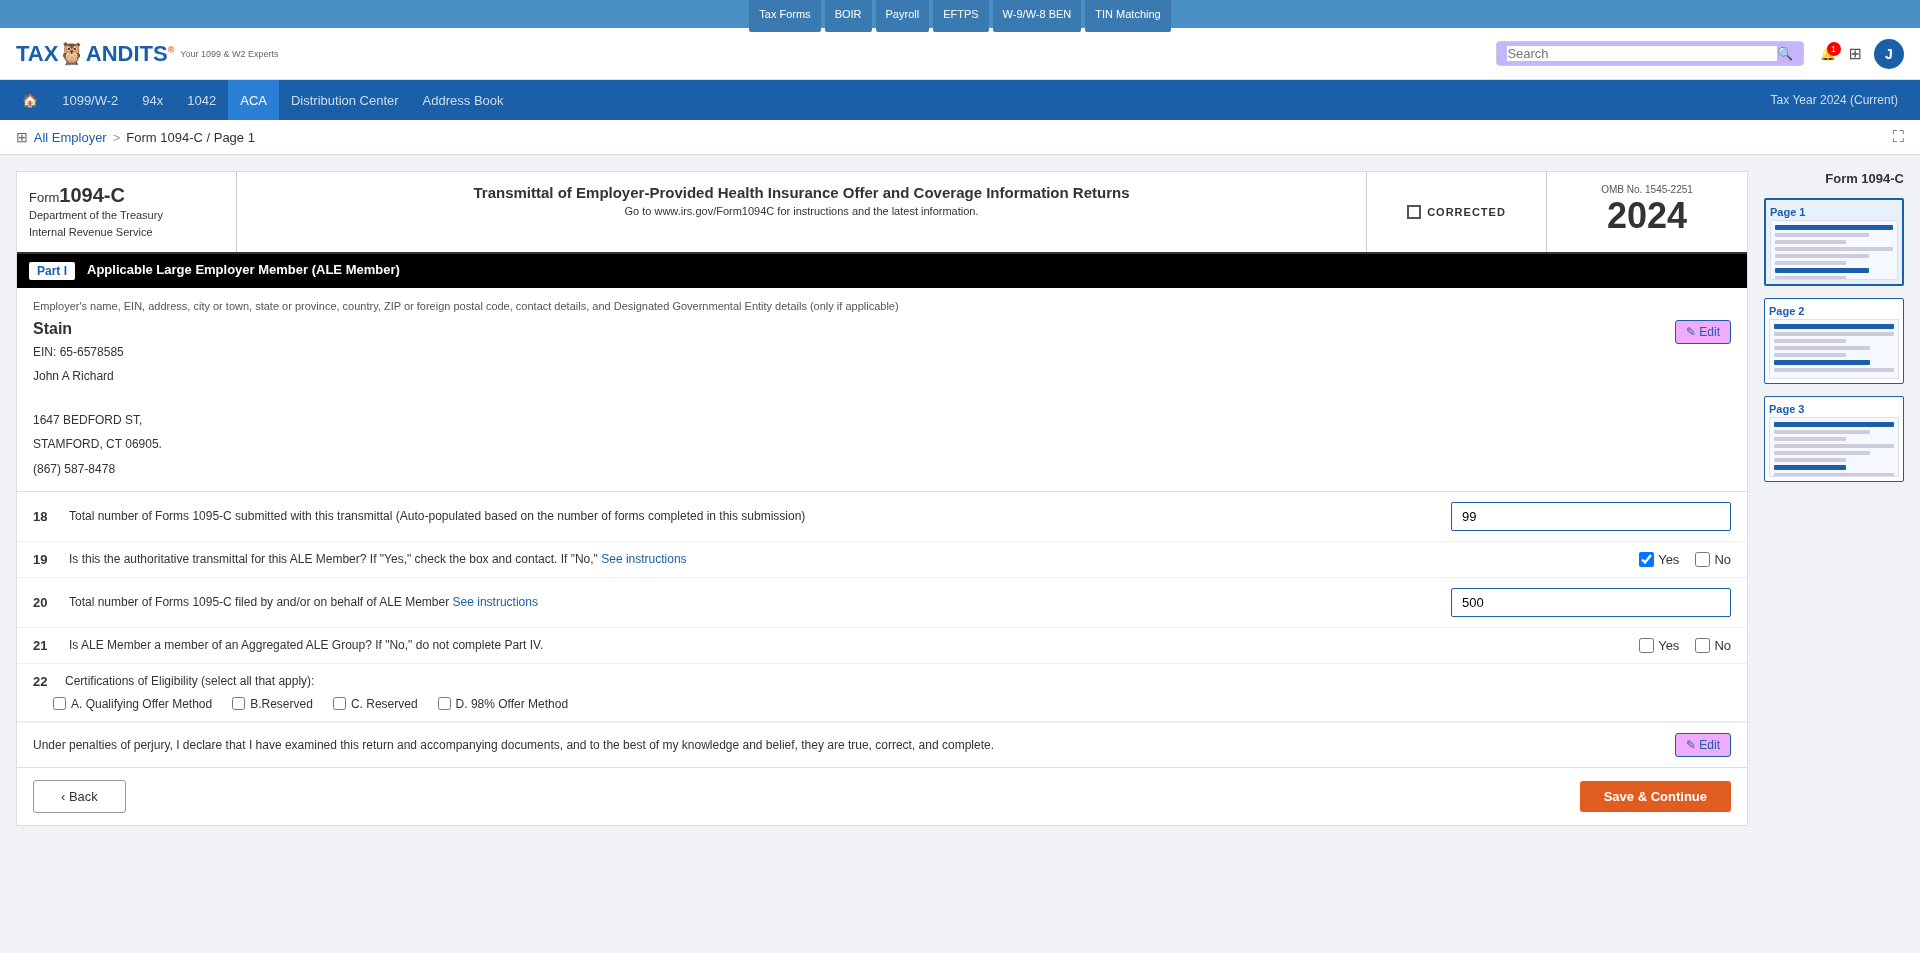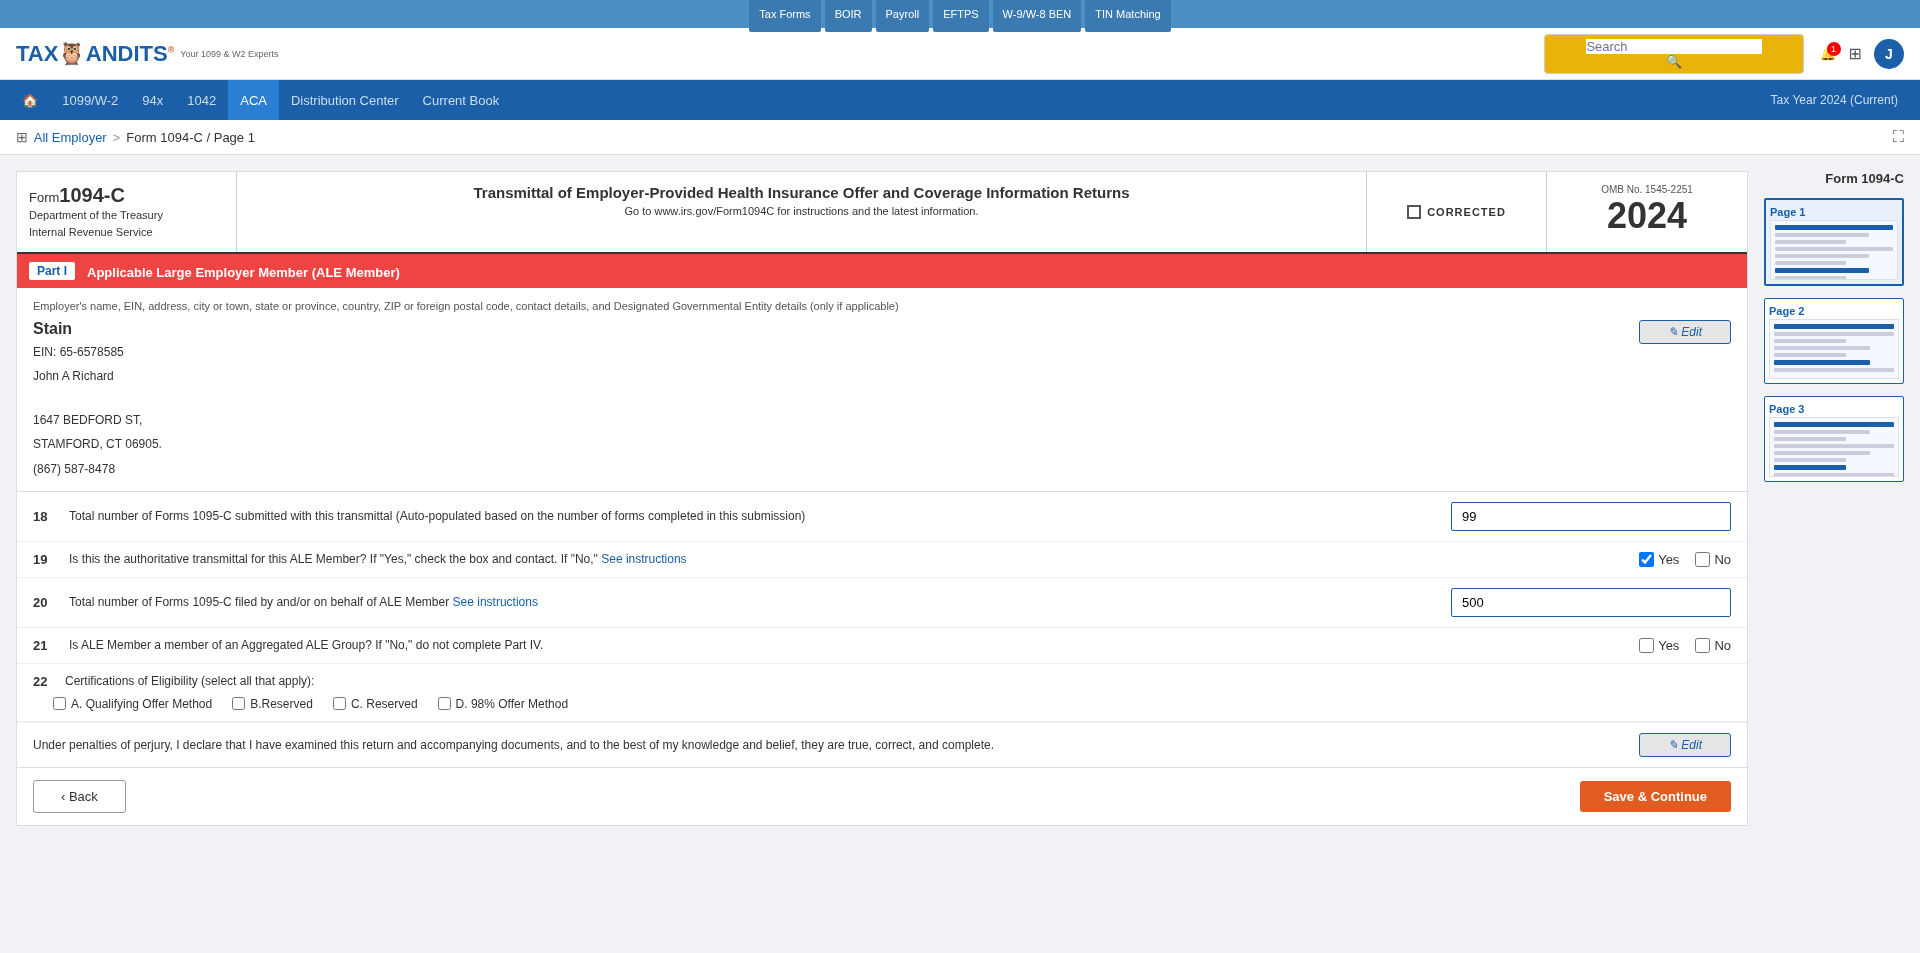--- a/index.html
+++ b/index.html
@@ -35,23 +35,22 @@
       border-bottom: 1px solid #ddd;
       height: 52px;
     }
     .logo-area { display: flex; align-items: center; gap: 6px; }
     .search-area {
       display: flex;
       align-items: center;
       border: 1px solid #ccc;
       border-radius: 4px;
       padding: 4px 10px;
-      width: 260px;
-      background: #eab308;
-      flex-direction: column;
+      width: 308px;
+      background: #c4b5fd;
     }
     .search-area input {
       border: none;
       outline: none;
       font-size: 13px;
       flex: 1;
     }
     .header-icons { display: flex; align-items: center; gap: 12px; }
     .notif-icon { position: relative; cursor: pointer; }
     .notif-badge {
@@ -176,24 +175,24 @@
     }
     .form-header-right {
       padding: 12px;
       text-align: center;
     }
     .omb-label { font-size: 10px; color: #555; }
     .year-number { font-size: 36px; font-weight: bold; }
 
     
     .part-header {
-      background: #ef4444;
+      background: #000000;
       color: white;
       display: flex;
-      align-items: flex-end;
+      align-items: flex-start;
       gap: 12px;
       padding: 8px 12px;
     }
     .part-label {
       font-size: 12px;
       font-weight: bold;
       background: #fff;
       color: #1a5fa8;
       padding: 2px 8px;
       border-radius: 2px;
@@ -205,28 +204,27 @@
       border-bottom: 1px solid #ddd;
     }
     .employer-info-label { font-size: 11px; color: #555; margin-bottom: 8px; }
     .employer-info-content { display: flex; justify-content: space-between; align-items: flex-start; }
     .employer-name { font-size: 16px; font-weight: bold; }
     .employer-detail { font-size: 12px; color: #333; line-height: 1.7; margin-top: 4px; }
     .edit-btn {
       display: flex;
       align-items: center;
       gap: 4px;
-      padding: 4px 28px;
+      padding: 4px 10px;
       border: 1px solid #1a5fa8;
       color: #1a5fa8;
-      background: #e5e5e5;
+      background: #f0abfc;
       border-radius: 3px;
       cursor: pointer;
       font-size: 12px;
-      font-style: italic;
     }
 
     
     .field-row {
       display: flex;
       align-items: center;
       padding: 10px 16px;
       border-bottom: 1px solid #eee;
       gap: 12px;
     }
@@ -357,21 +355,21 @@
   </div>
 </div>
 
 <div class="main-nav">
   <div class="nav-item">🏠</div>
   <div class="nav-item">1099/W-2</div>
   <div class="nav-item">94x</div>
   <div class="nav-item">1042</div>
   <div class="nav-item active">ACA</div>
   <div class="nav-item">Distribution Center</div>
-  <div class="nav-item">Current Book</div>
+  <div class="nav-item">Address Book</div>
   <div class="nav-right">Tax Year 2024 (Current)</div>
 </div>
 
 <div class="breadcrumb-bar">
   <div class="breadcrumb">
     <span style="font-size:14px;cursor:pointer;color:#666;">⊞</span>
     <a>All Employer</a>
     <span class="sep">&gt;</span>
     <span class="current">Form 1094-C / Page 1</span>
   </div>

